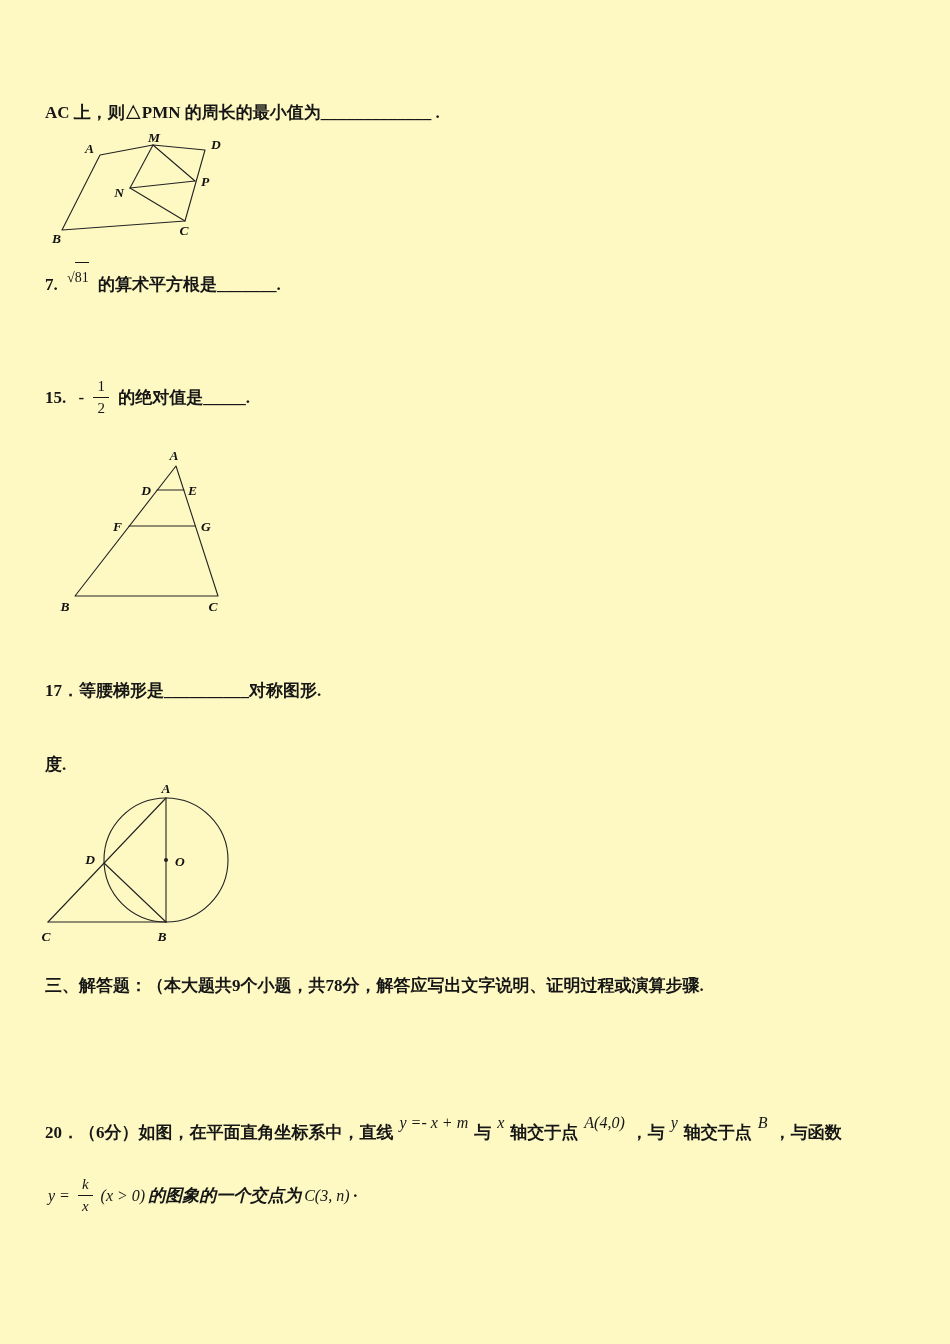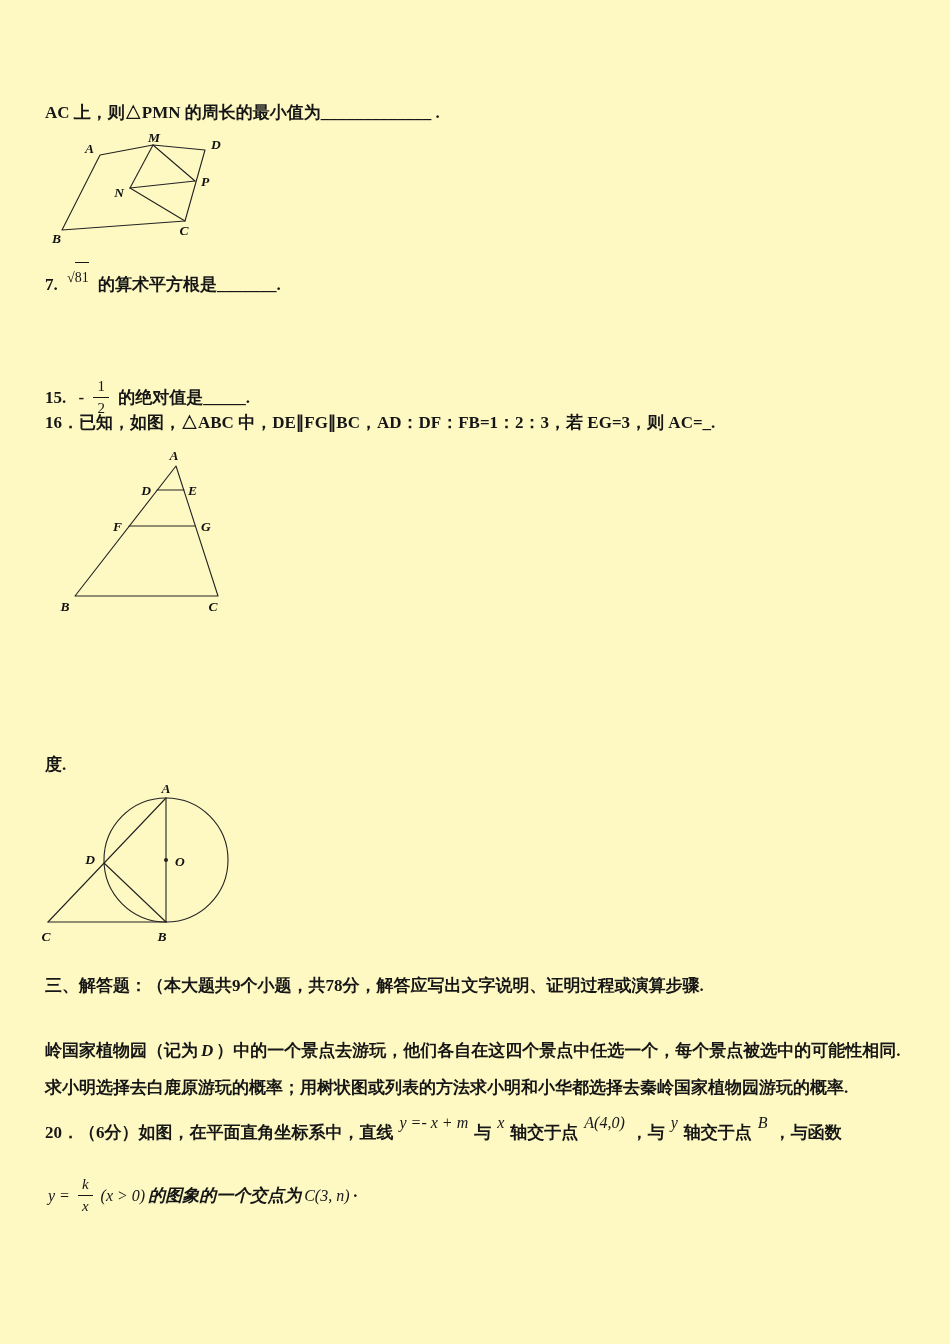--- a/index.html
+++ b/index.html
@@ -68,39 +68,39 @@
     <span>的算术平方根是_______.</span>
   </div>
 
   <div class="line" style="left:45px; top:332px;margin-top:48px;">
     <span>15.</span>
     <span style="margin-left:8px;">-</span>
     <span class="frac"><span class="fnum">1</span><span class="fden">2</span></span>
     <span>的绝对值是_____.</span>
   </div>
 
-  <div class="line" style="left:45px; top:410px;">
-    <span>16．已知，如图，△ABC 中，DE∥FG∥BC，AD：DF：FB=1：2：3，若 EG=3，则 AC=_.</span>
-  </div>
 
   <svg class="fig" style="left:55px; top:448px;" width="185" height="170" viewBox="0 0 185 170">
     <g class="stroke">
       <path d="M121,18 L20,148 L163,148 Z"></path>
       <line x1="102" y1="42" x2="129" y2="42"></line>
       <line x1="74" y1="78" x2="140" y2="78"></line>
     </g>
     <text class="flabel" x="119" y="12" text-anchor="middle">A</text>
     <text class="flabel" x="96" y="47" text-anchor="end">D</text>
     <text class="flabel" x="133" y="47" text-anchor="start">E</text>
     <text class="flabel" x="67" y="83" text-anchor="end">F</text>
     <text class="flabel" x="146" y="83" text-anchor="start">G</text>
     <text class="flabel" x="10" y="163" text-anchor="middle">B</text>
     <text class="flabel" x="158" y="163" text-anchor="middle">C</text>
   </svg>
 
+  <div class="line" style="left:45px; top:678px;">
+    <span>17．等腰梯形是__________对称图形.</span>
+  </div>
 
   <div class="line" style="left:45px; top:752px;">
     <span>度.</span>
   </div>
 
   <svg class="fig" style="left:38px; top:782px;" width="215" height="170" viewBox="0 0 215 170">
     <g class="stroke">
       <circle cx="128" cy="78" r="62"></circle>
       <line x1="128" y1="16" x2="128" y2="140"></line>
       <line x1="128" y1="16" x2="10" y2="140"></line>
@@ -112,26 +112,20 @@
     <text class="flabel" x="52" y="82" text-anchor="middle">D</text>
     <text class="flabel" x="137" y="84" text-anchor="start">O</text>
     <text class="flabel" x="8" y="159" text-anchor="middle">C</text>
     <text class="flabel" x="124" y="159" text-anchor="middle">B</text>
   </svg>
 
   <div class="line" style="left:45px; top:973px;">
     <span>三、解答题：（本大题共9个小题，共78分，解答应写出文字说明、证明过程或演算步骤.</span>
   </div>
 
-  <div class="line" style="left:45px; top:1038px;">
-    <span>岭国家植物园（记为</span><span class="vit">D</span><span>）中的一个景点去游玩，他们各自在这四个景点中任选一个，每个景点被选中的可能性相同.</span>
-  </div>
-  <div class="line" style="left:45px; top:1075px;">
-    <span>求小明选择去白鹿原游玩的概率；用树状图或列表的方法求小明和小华都选择去秦岭国家植物园游玩的概率.</span>
-  </div>
 
   <div class="line" style="left:45px; top:1120px;">
     <span>20．（6分）如图，在平面直角坐标系中，直线</span><span class="mr">y =- x + m</span><span>与</span><span class="mr">x</span><span>轴交于点</span><span class="mr">A(4,0)</span><span>，与</span><span class="mr">y</span><span>轴交于点</span><span class="mr">B</span><span>，与函数</span>
   </div>
 
   <div class="line" style="left:45px; top:1178px;">
     <span class="fm">y =</span><span class="frac fracit"><span class="fnum">k</span><span class="fden">x</span></span><span class="fm">(x &gt; 0)</span><span style="font-style:italic;">的图象的一个交点为</span><span class="fm">C(3, n)</span><span>·</span>
   </div>
 
 </div>

